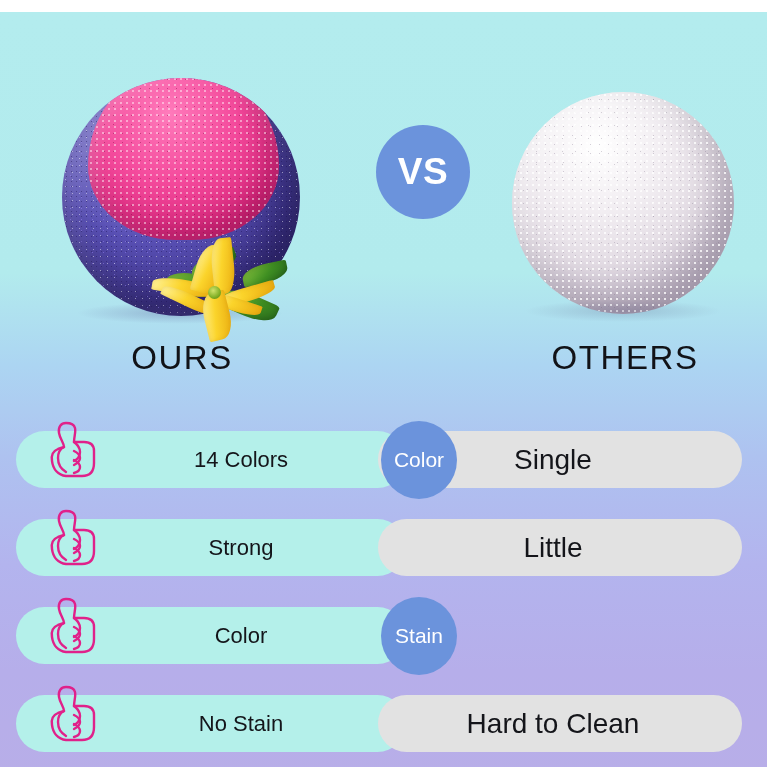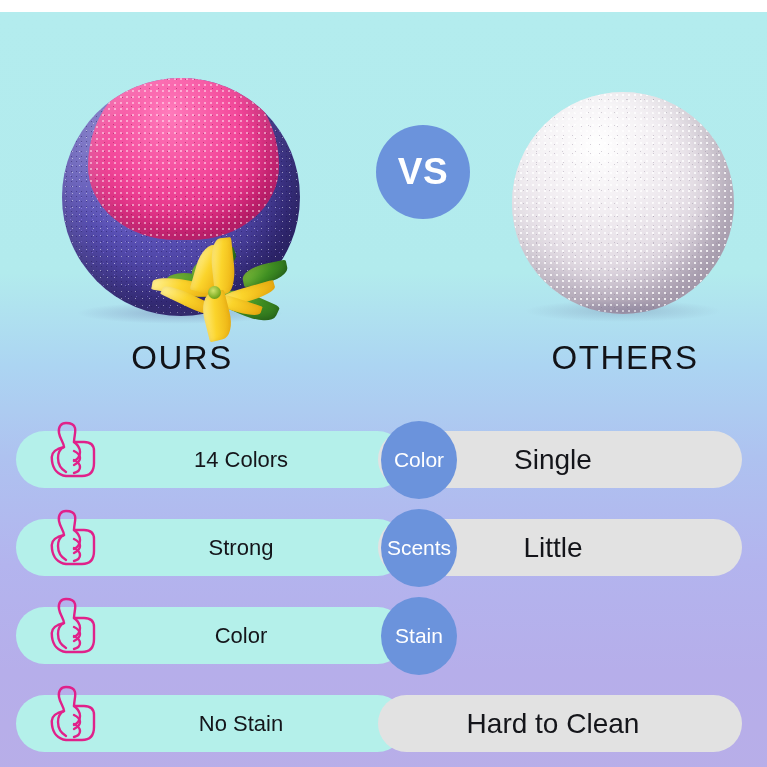--- a/index.html
+++ b/index.html
@@ -359,23 +359,20 @@
       </div>
       <svg class="thumb-icon" viewBox="0 0 58 66">
         <g fill="none" stroke="#e0218a" stroke-width="2.4" stroke-linejoin="round" stroke-linecap="round">
           <path d="M22 6 C17 6 14 10 15 16 C16 22 20 26 20 30 L14 32 C9 34 7 38 8 44 C9 52 14 58 22 59 L38 59 C46 59 50 54 50 46 L50 34 C50 28 46 25 40 25 L30 25 C30 20 32 15 31 11 C30 7 27 6 22 6 Z"></path>
           <path d="M30 25 C34 28 36 31 36 35 C36 39 34 42 30 44"></path>
           <path d="M30 34 C34 36 36 38 36 41 C36 44 34 46 30 48"></path>
           <path d="M30 43 C34 45 36 47 36 50 C36 53 34 55 30 56"></path>
           <path d="M20 30 C16 32 14 36 14 41 C14 47 17 52 22 55"></path>
         </g>
       </svg>
-      <div class="center-badge">
-        <span>Scents</span>
-      </div>
     </div>
 
     <div class="row" style="top:194px;">
       <div class="pill pill-left">
         <span class="cell-text">Color</span>
       </div>
       <svg class="thumb-icon" viewBox="0 0 58 66">
         <g fill="none" stroke="#e0218a" stroke-width="2.4" stroke-linejoin="round" stroke-linecap="round">
           <path d="M22 6 C17 6 14 10 15 16 C16 22 20 26 20 30 L14 32 C9 34 7 38 8 44 C9 52 14 58 22 59 L38 59 C46 59 50 54 50 46 L50 34 C50 28 46 25 40 25 L30 25 C30 20 32 15 31 11 C30 7 27 6 22 6 Z"></path>
           <path d="M30 25 C34 28 36 31 36 35 C36 39 34 42 30 44"></path>

